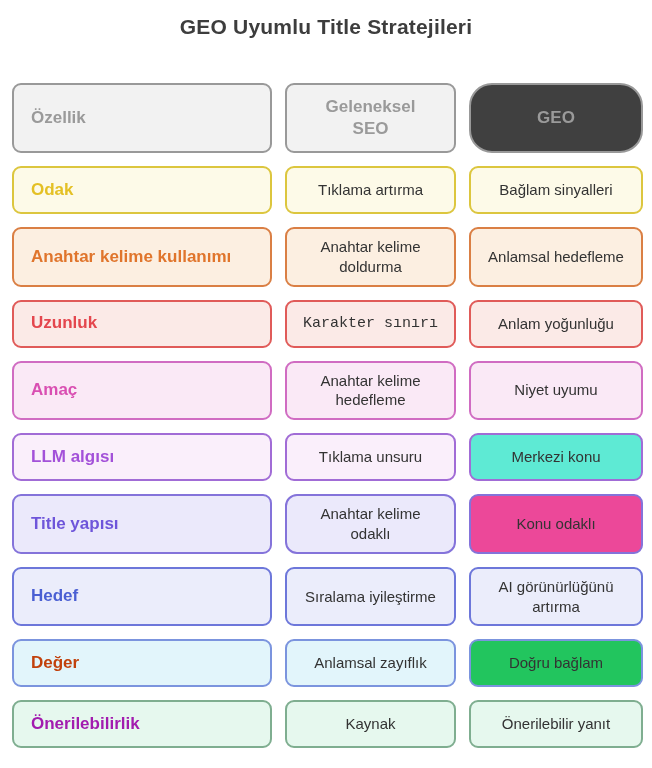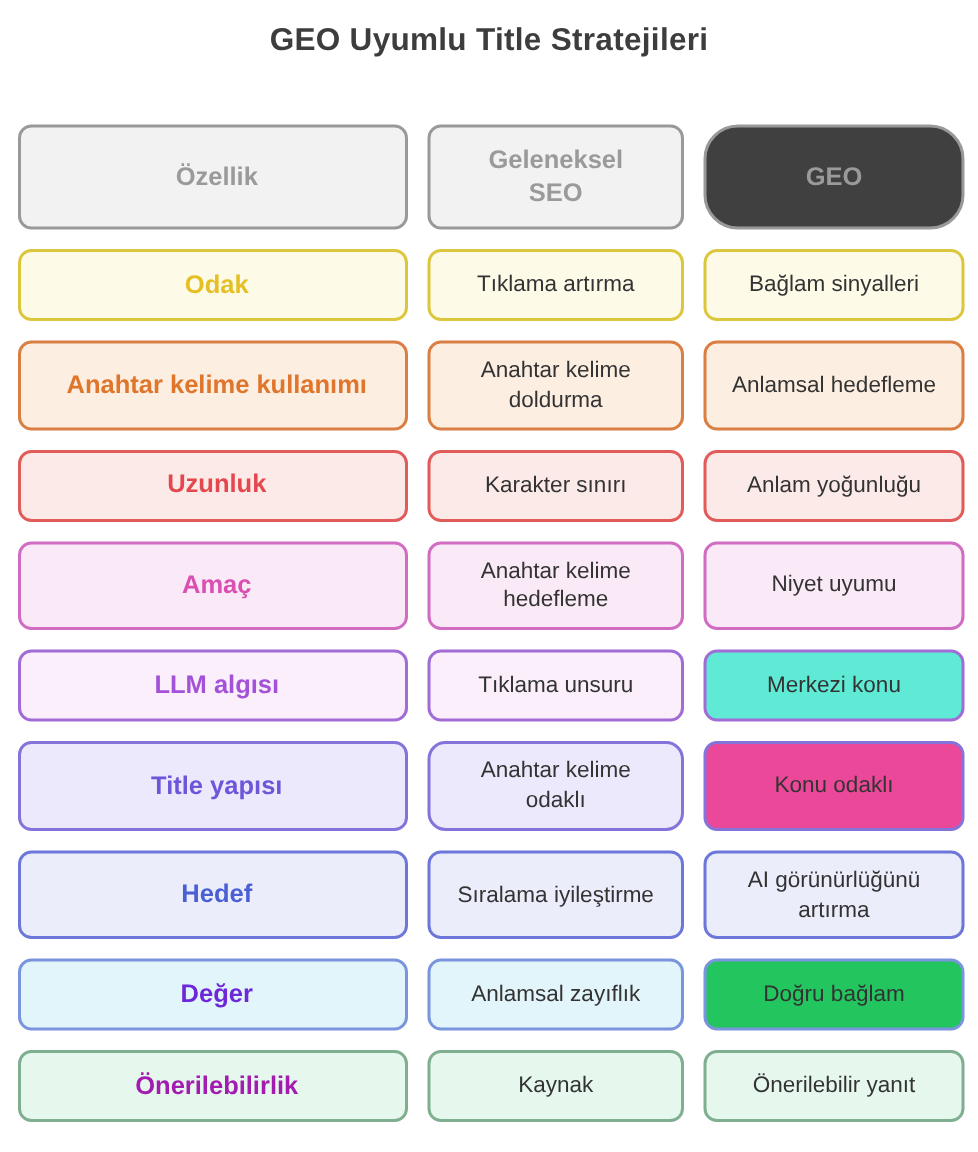--- a/index.html
+++ b/index.html
@@ -36,21 +36,21 @@
     padding: 8px 12px;
     display: flex;
     align-items: center;
     justify-content: center;
     text-align: center;
     font-size: 15px;
     line-height: 1.32;
     color: #333333;
   }
   .cell.feature {
-    justify-content: center;
+    justify-content: flex-start;
     text-align: left;
     font-weight: bold;
     font-size: 17px;
     padding-left: 17px;
   }
   .cell.header {
     min-height: 70px;
     font-weight: bold;
     font-size: 17px;
   }
@@ -92,21 +92,21 @@
   <div class="cell" style="border-color: rgb(218, 127, 68); background: rgb(252, 239, 225);">
     <span>Anahtar kelime doldurma</span>
   </div>
   <div class="cell" style="border-color: rgb(218, 127, 68); background: rgb(252, 239, 225);">
     <span>Anlamsal hedefleme</span>
   </div>
 
   <div class="cell feature" style="border-color: rgb(224, 91, 89); background: rgb(251, 234, 231); color: rgb(228, 71, 78);">
     <span>Uzunluk</span>
   </div>
-  <div class="cell" style="border-color: rgb(224, 91, 89); background: rgb(251, 234, 231);">
+  <div class="cell" style="border-color: rgb(224, 91, 89); background: rgb(251, 234, 231); font-family: Liberation Mono, monospace;">
     <span>Karakter sınırı</span>
   </div>
   <div class="cell" style="border-color: rgb(224, 91, 89); background: rgb(251, 234, 231);">
     <span>Anlam yoğunluğu</span>
   </div>
 
   <div class="cell feature" style="border-color: rgb(208, 108, 194); background: rgb(250, 233, 246); color: rgb(217, 79, 178);">
     <span>Amaç</span>
   </div>
   <div class="cell" style="border-color: rgb(208, 108, 194); background: rgb(250, 233, 246);">
@@ -139,21 +139,21 @@
   <div class="cell feature" style="border-color: rgb(109, 119, 218); background: rgb(235, 237, 251); color: rgb(74, 95, 211);">
     <span>Hedef</span>
   </div>
   <div class="cell" style="border-color: rgb(109, 119, 218); background: rgb(235, 237, 251);">
     <span>Sıralama iyileştirme</span>
   </div>
   <div class="cell" style="border-color: rgb(109, 119, 218); background: rgb(235, 237, 251);">
     <span>AI görünürlüğünü artırma</span>
   </div>
 
-  <div class="cell feature" style="border-color: rgb(123, 148, 222); background: rgb(226, 245, 251); color: #6d28d9;">
+  <div class="cell feature" style="border-color: rgb(123, 148, 222); background: rgb(226, 245, 251); color: #c2410c;">
     <span>Değer</span>
   </div>
   <div class="cell" style="border-color: rgb(123, 148, 222); background: rgb(226, 245, 251);">
     <span>Anlamsal zayıflık</span>
   </div>
   <div class="cell" style="border-color: rgb(123, 148, 222); background: #22c55e;">
     <span>Doğru bağlam</span>
   </div>
 
   <div class="cell feature" style="border-color: rgb(127, 174, 144); background: rgb(230, 248, 238); color: #a21caf;">

